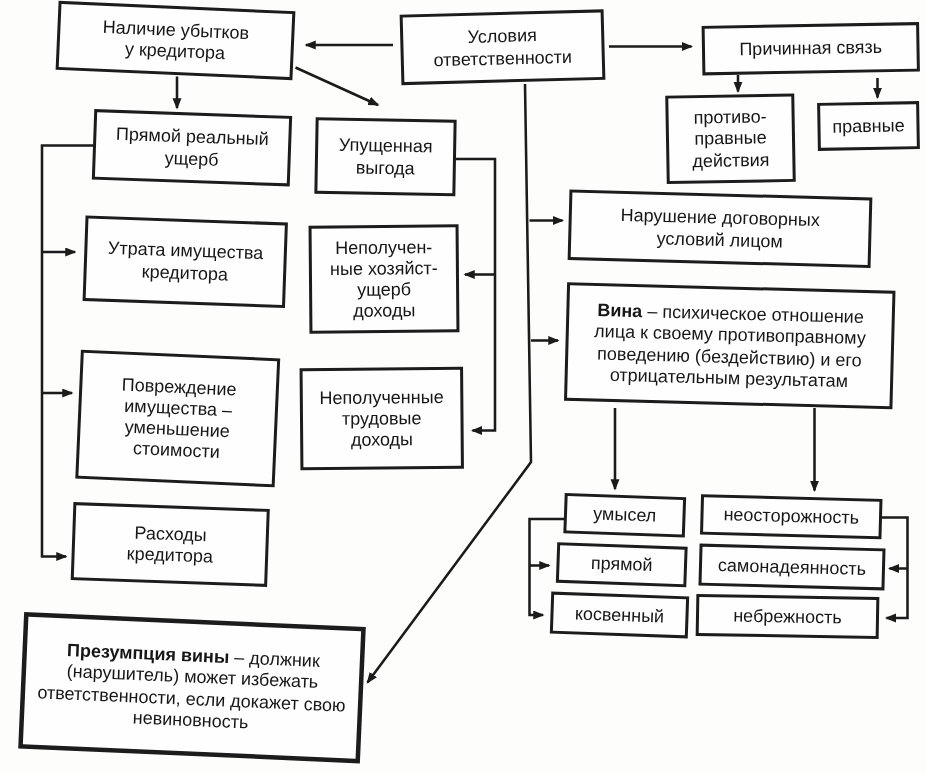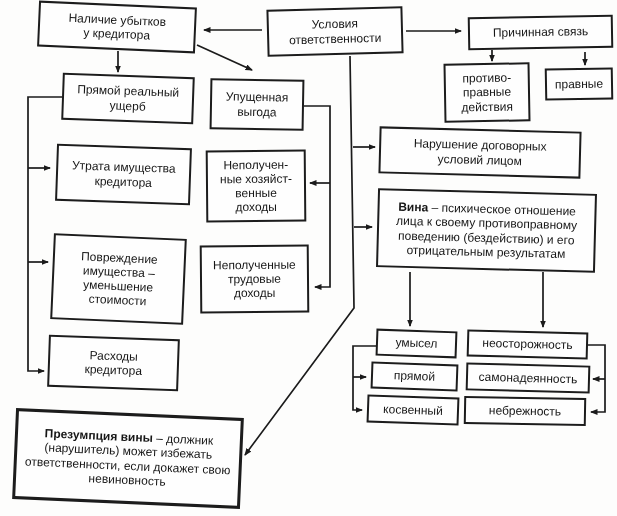--- a/index.html
+++ b/index.html
@@ -88,21 +88,21 @@
   </div>
 
   <div class="node" style="left:56px;top:146px;width:135px;height:57px;transform:rotate(2deg);">
     <span class="lbl">Утрата имущества
 кредитора</span>
   </div>
 
   <div class="node" style="left:206px;top:150px;width:100px;height:72px;transform:rotate(-0.5deg);">
     <span class="lbl">Неполучен-
 ные хозяйст-
-венные
+ущерб
 доходы</span>
   </div>
 
   <div class="node" style="left:52px;top:236px;width:133px;height:86px;transform:rotate(2.5deg);">
     <span class="lbl">Повреждение
 имущества –
 уменьшение
 стоимости</span>
   </div>
 

